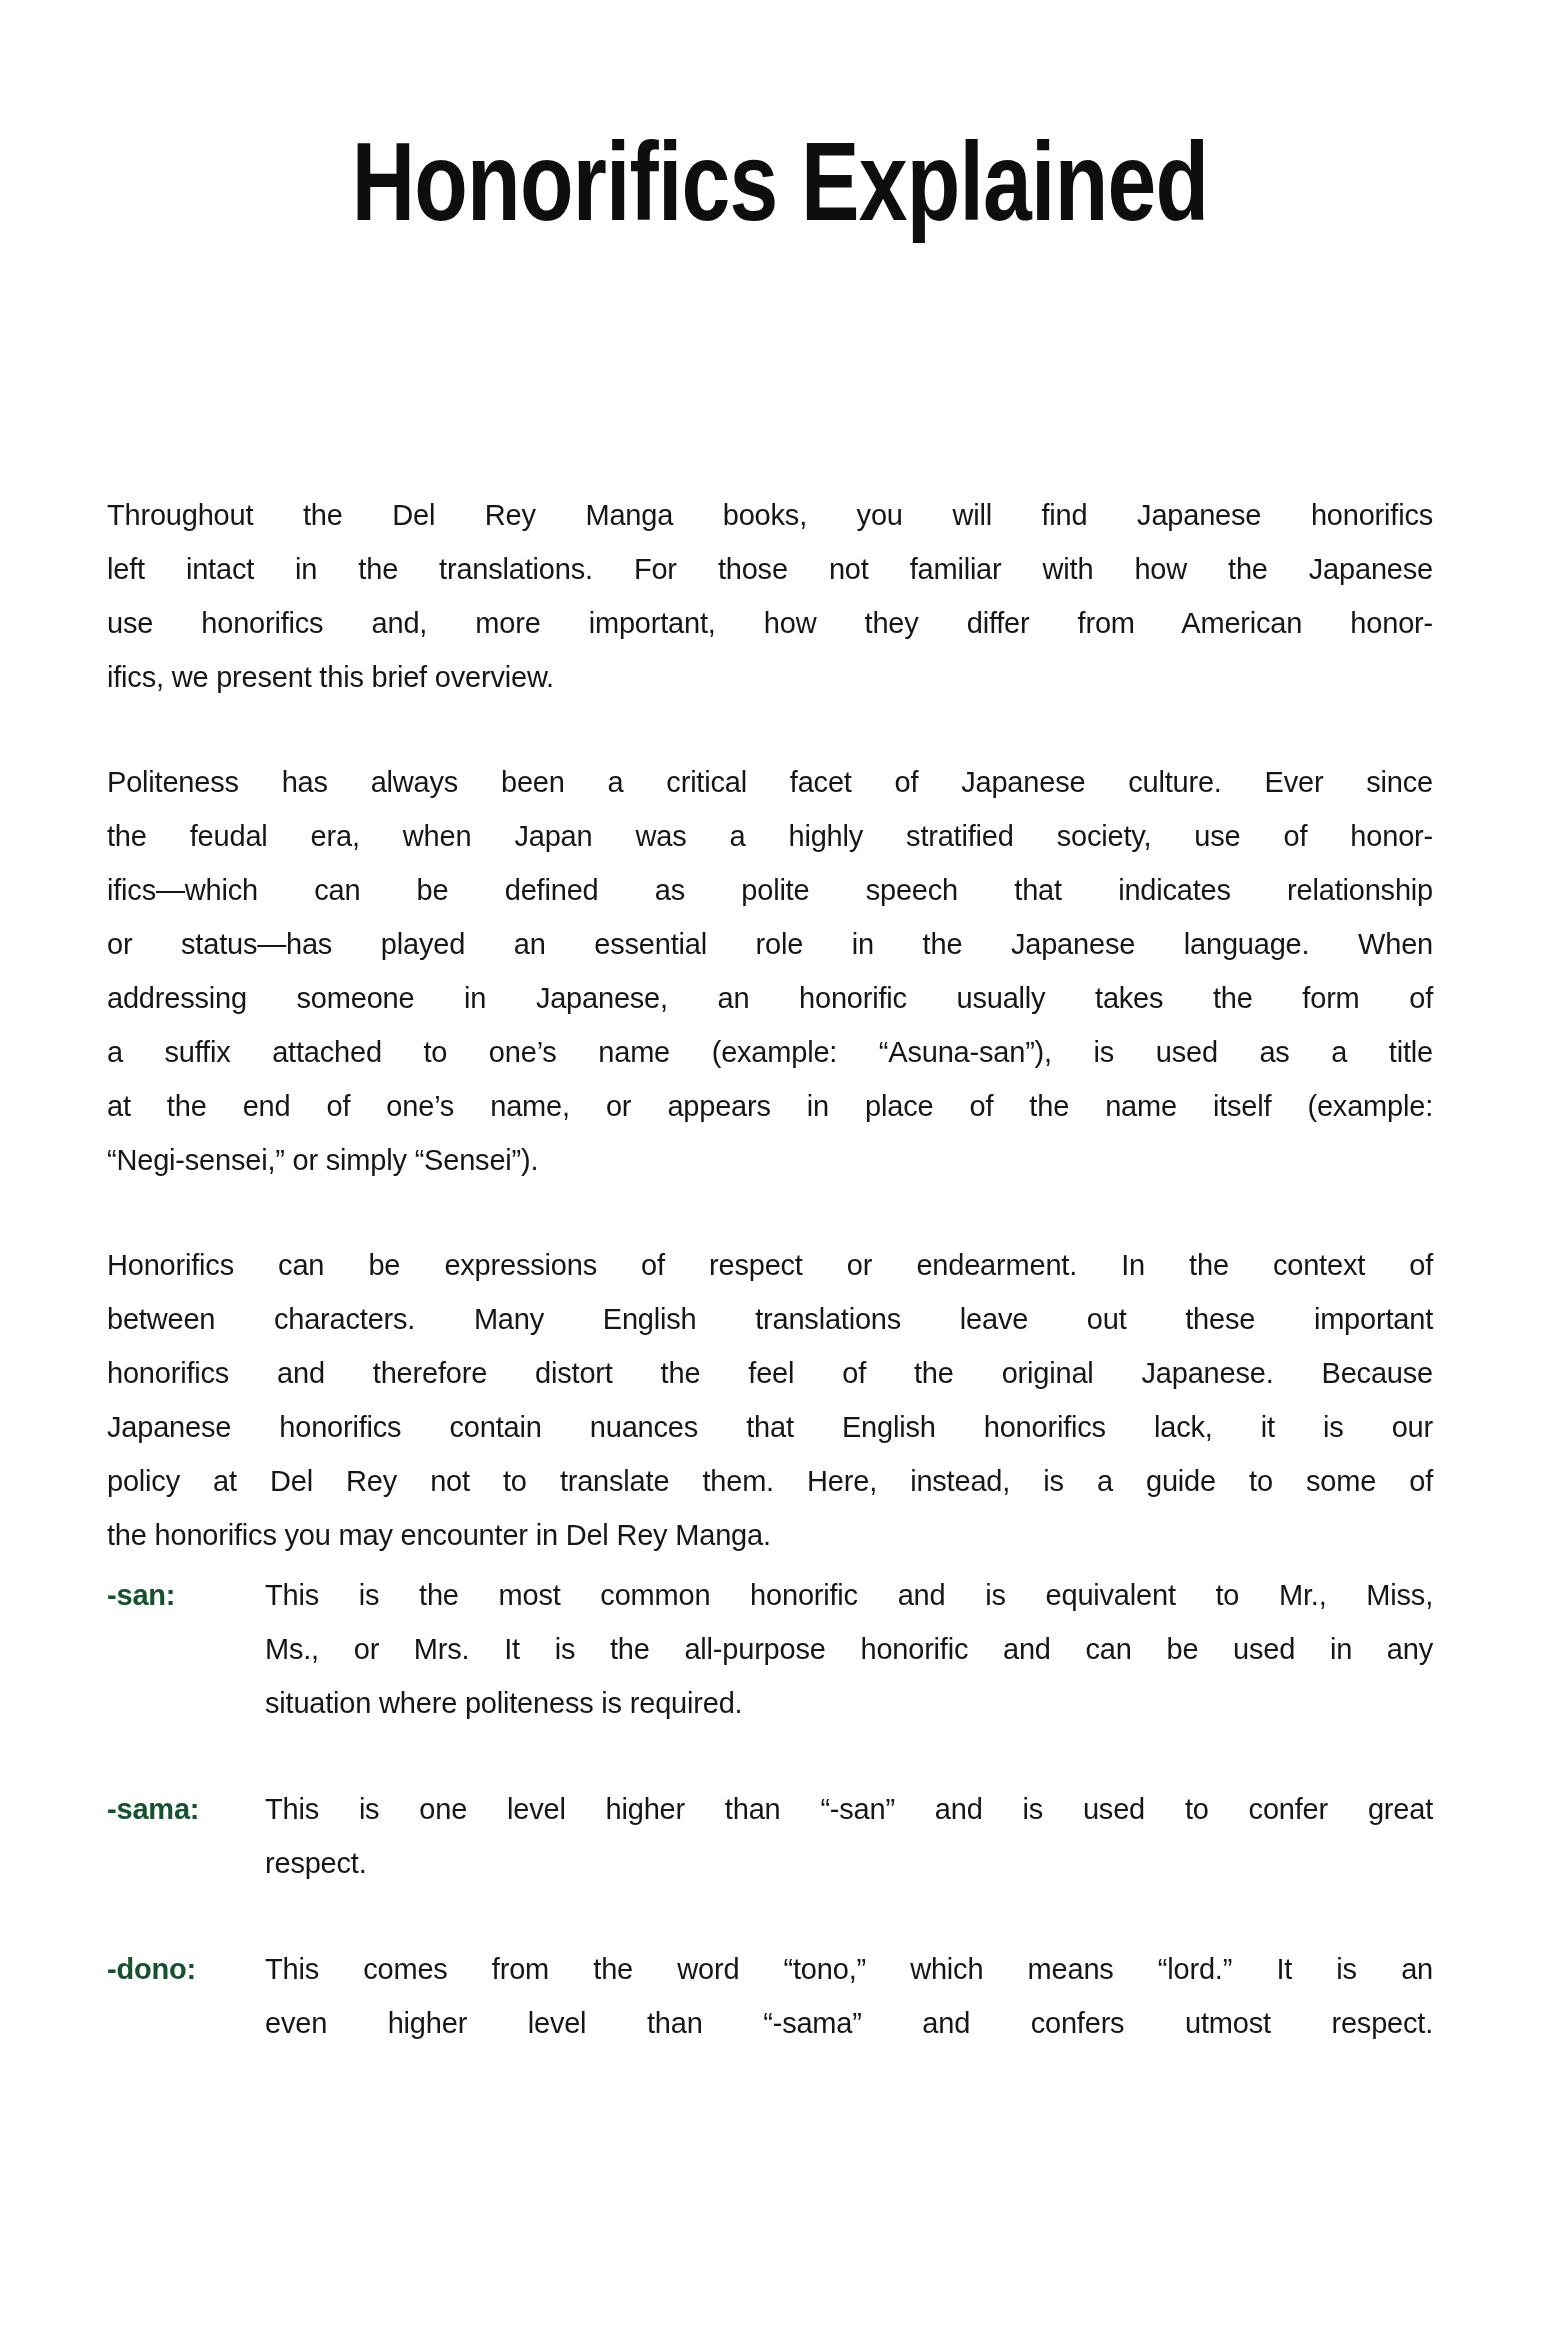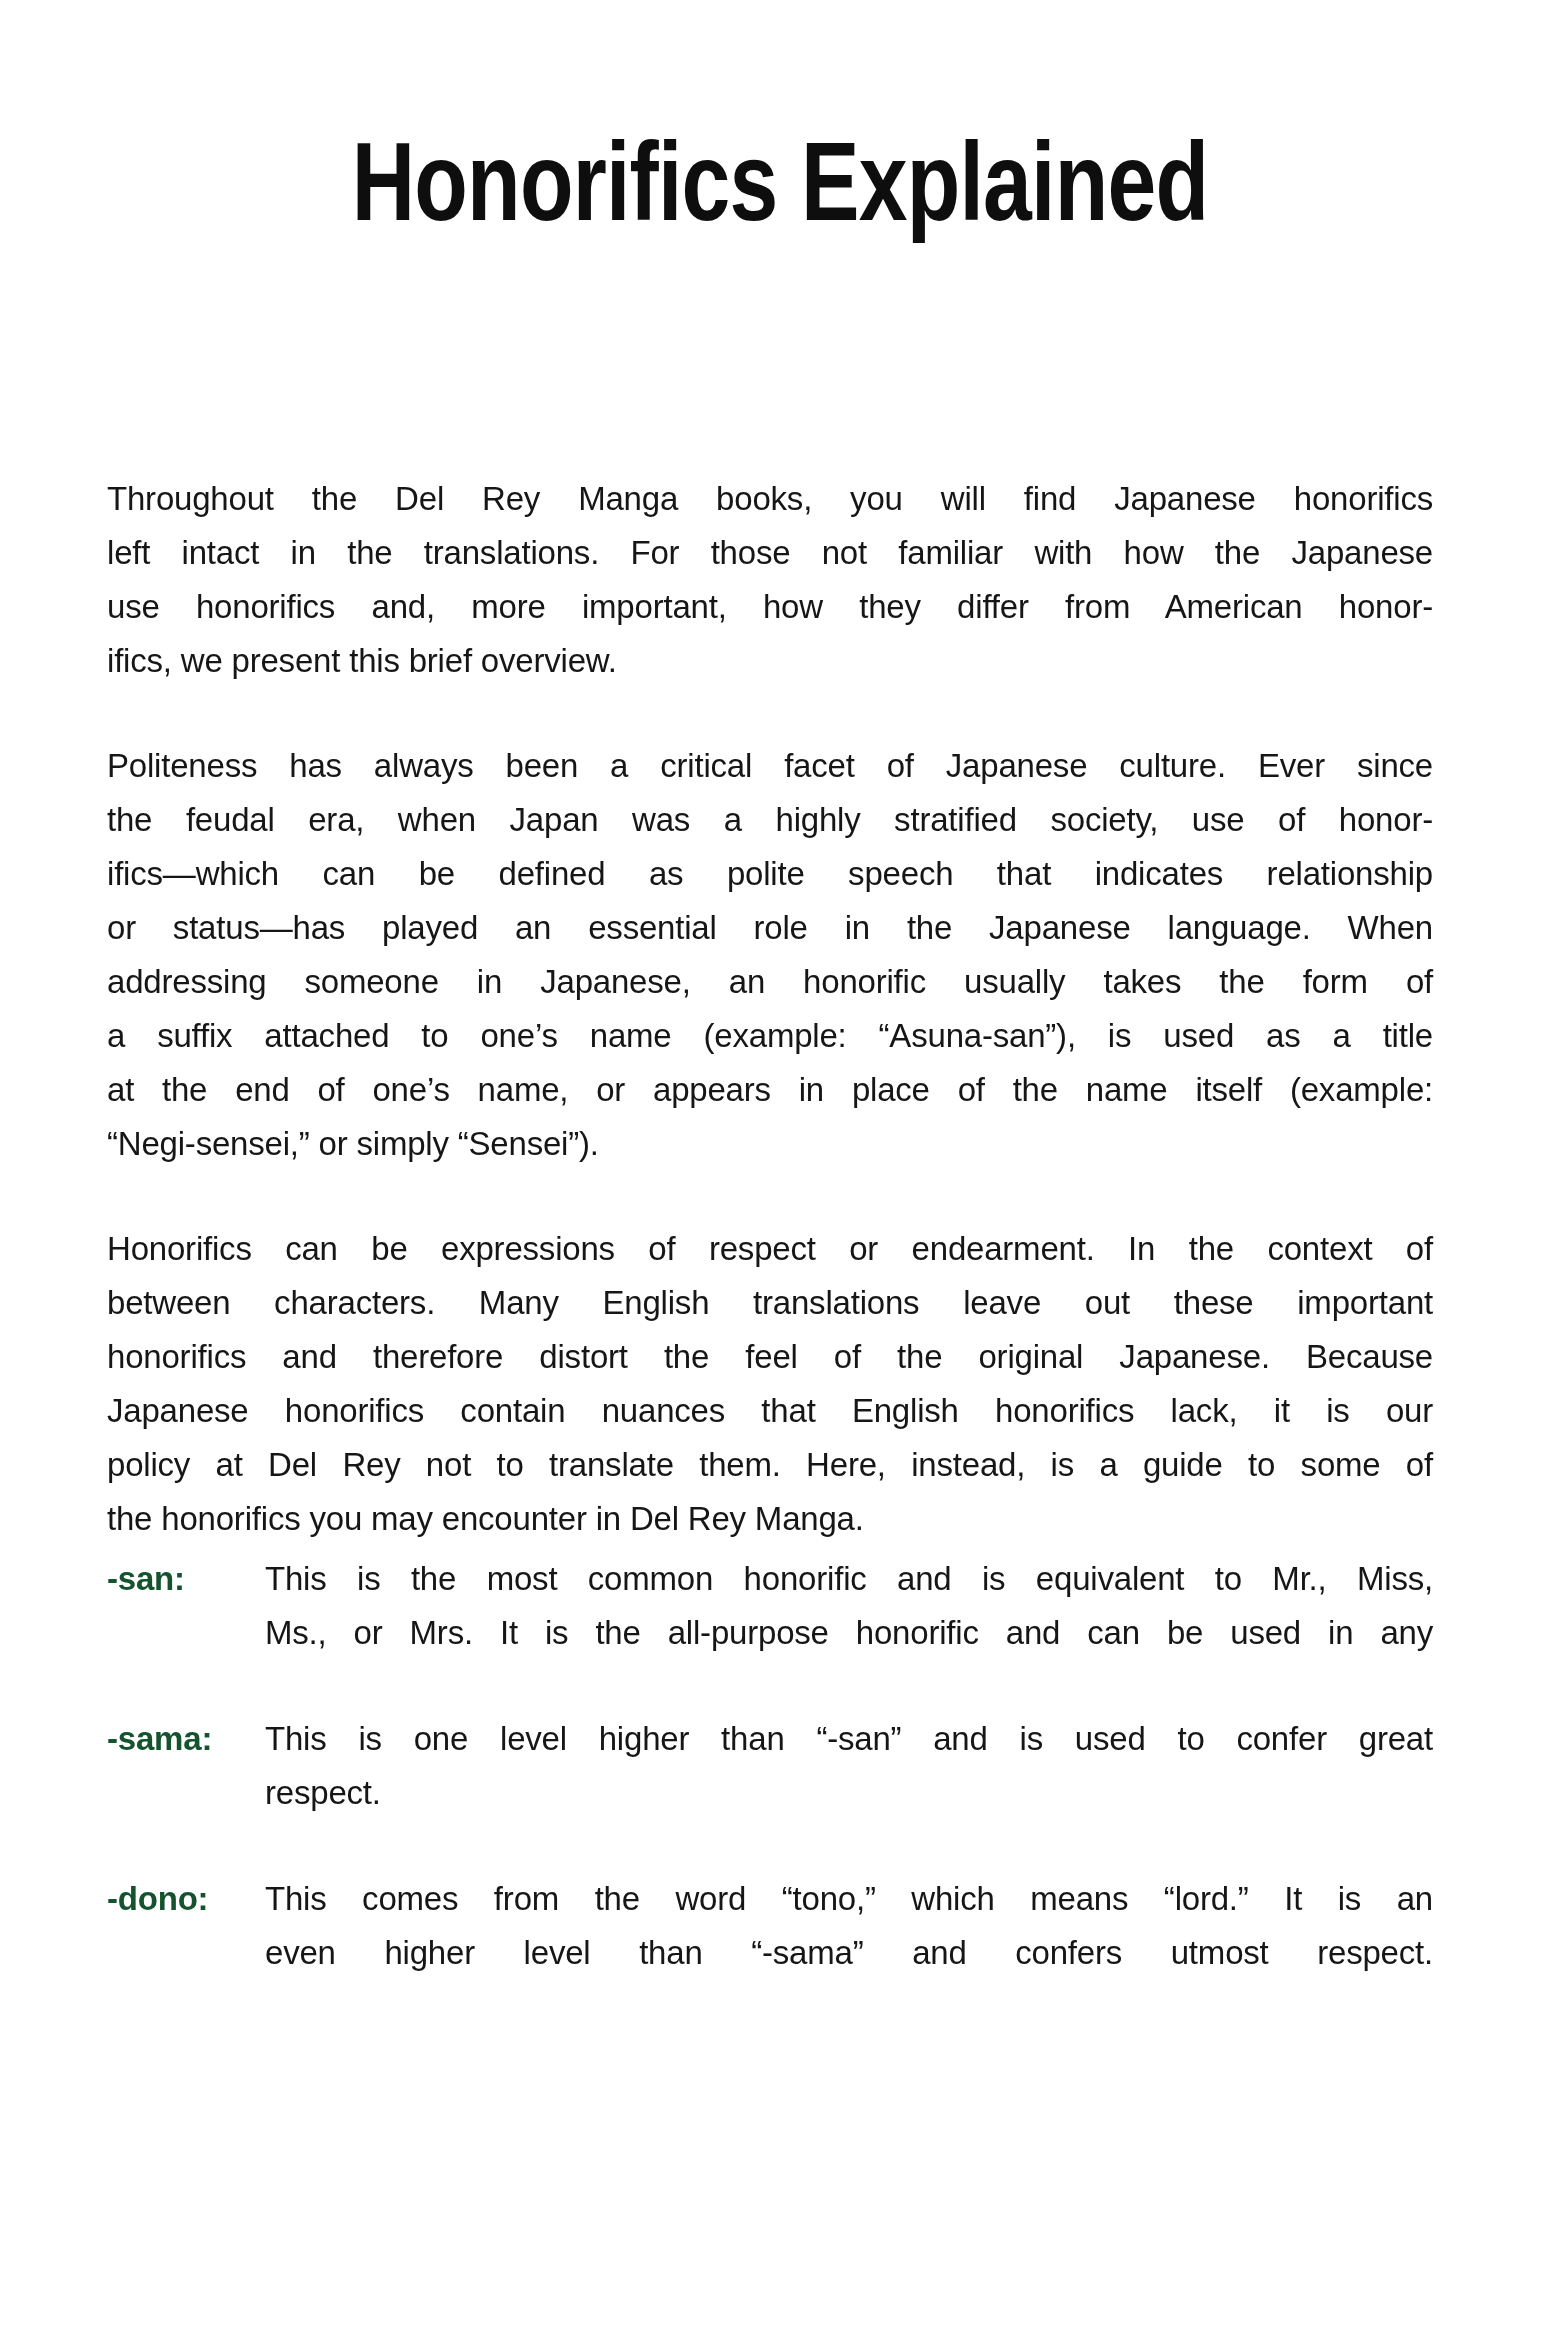--- a/index.html
+++ b/index.html
@@ -28,23 +28,23 @@
     font-weight: 700;
     color: #0e0e0e;
     white-space: nowrap;
     transform: scaleX(0.79);
     transform-origin: 780px 50%;
     letter-spacing: -1px;
   }
   .content {
     position: absolute;
     left: 107px;
-    top: 472px;
+    top: 488px;
     width: 1326px;
-    font-size: 33px;
+    font-size: 29px;
     line-height: 54px;
     letter-spacing: -0.2px;
   }
   .para { margin-bottom: 51px; }
   .para:last-child { margin-bottom: 0; }
   .line {
     height: 54px;
     text-align: justify;
     text-align-last: justify;
   }
@@ -97,20 +97,21 @@
           <div class="line">policy at Del Rey not to translate them. Here, instead, is a guide to some of</div>
           <div class="line left">the honorifics you may encounter in Del Rey Manga.</div>
         </div>
       </div>
     <div id="definitions" class="defs">
         <div class="entry">
           <div class="term">-san:</div>
           <div>
             <div class="line">This is the most common honorific and is equivalent to Mr., Miss,</div>
             <div class="line">Ms., or Mrs. It is the all-purpose honorific and can be used in any</div>
+            <div class="line left">situation where politeness is required.</div>
           </div>
         </div>
         <div class="entry">
           <div class="term">-sama:</div>
           <div>
             <div class="line">This is one level higher than “-san” and is used to confer great</div>
             <div class="line left">respect.</div>
           </div>
         </div>
         <div class="entry">

